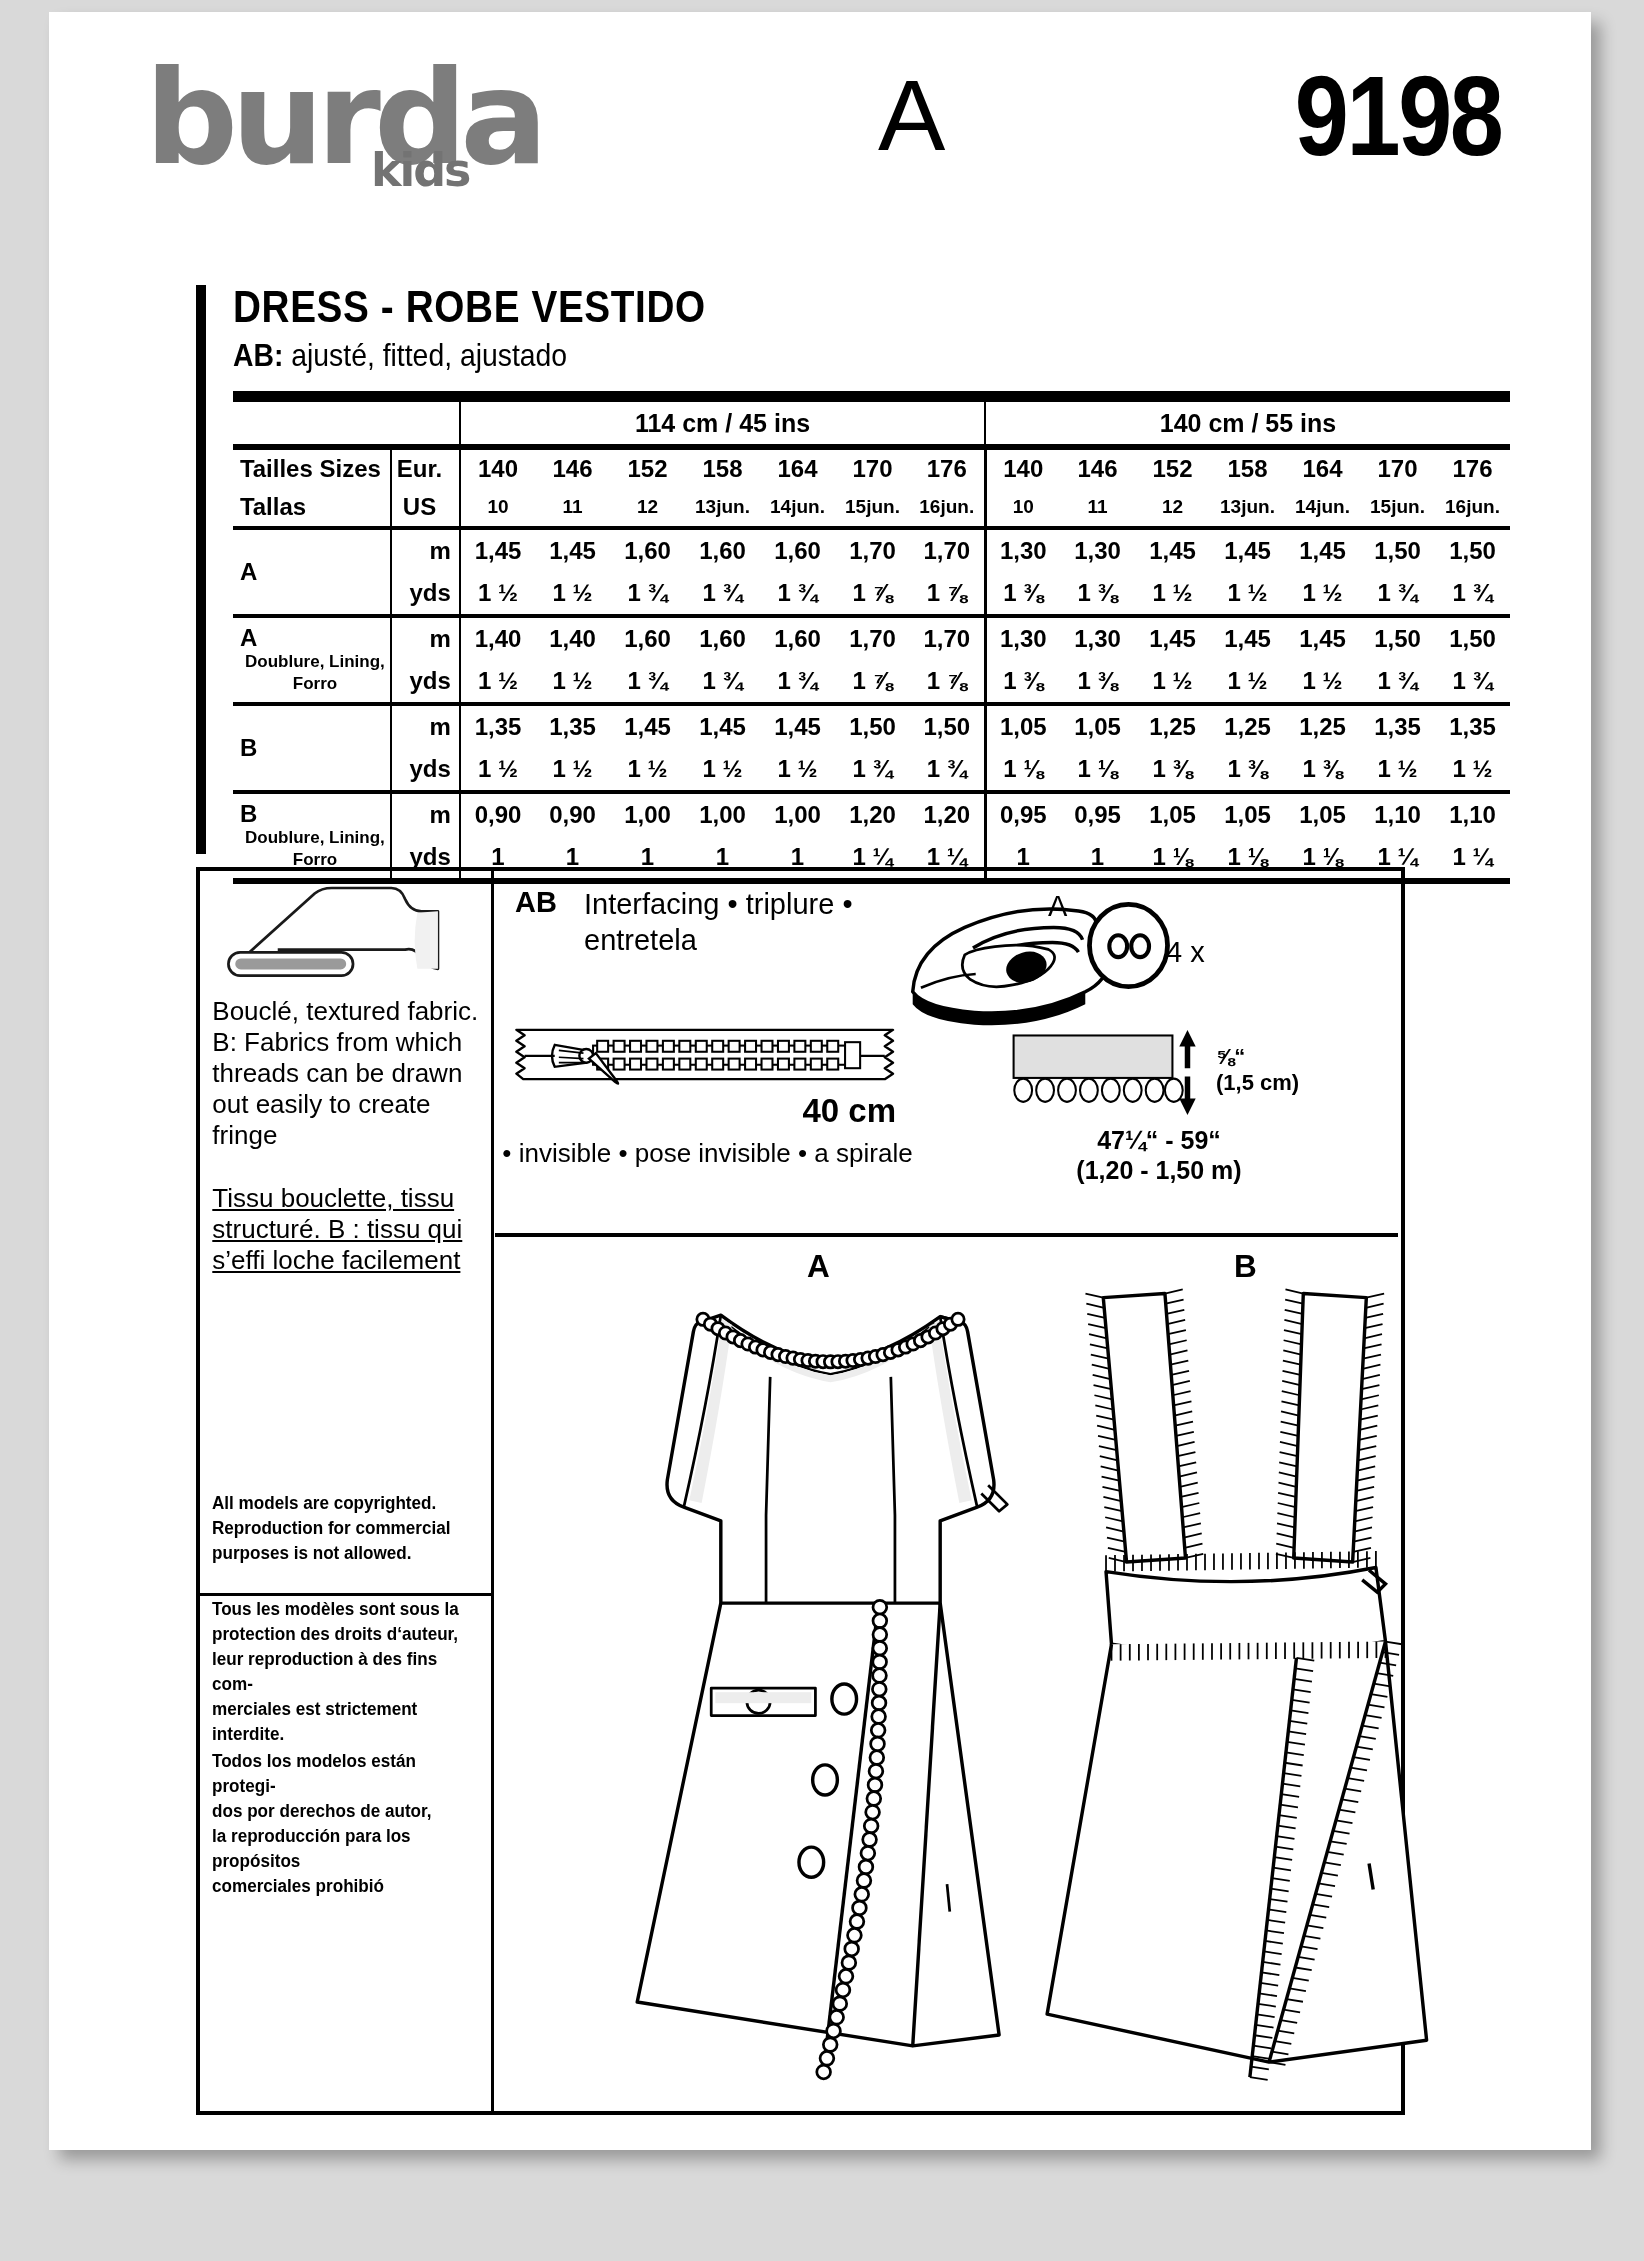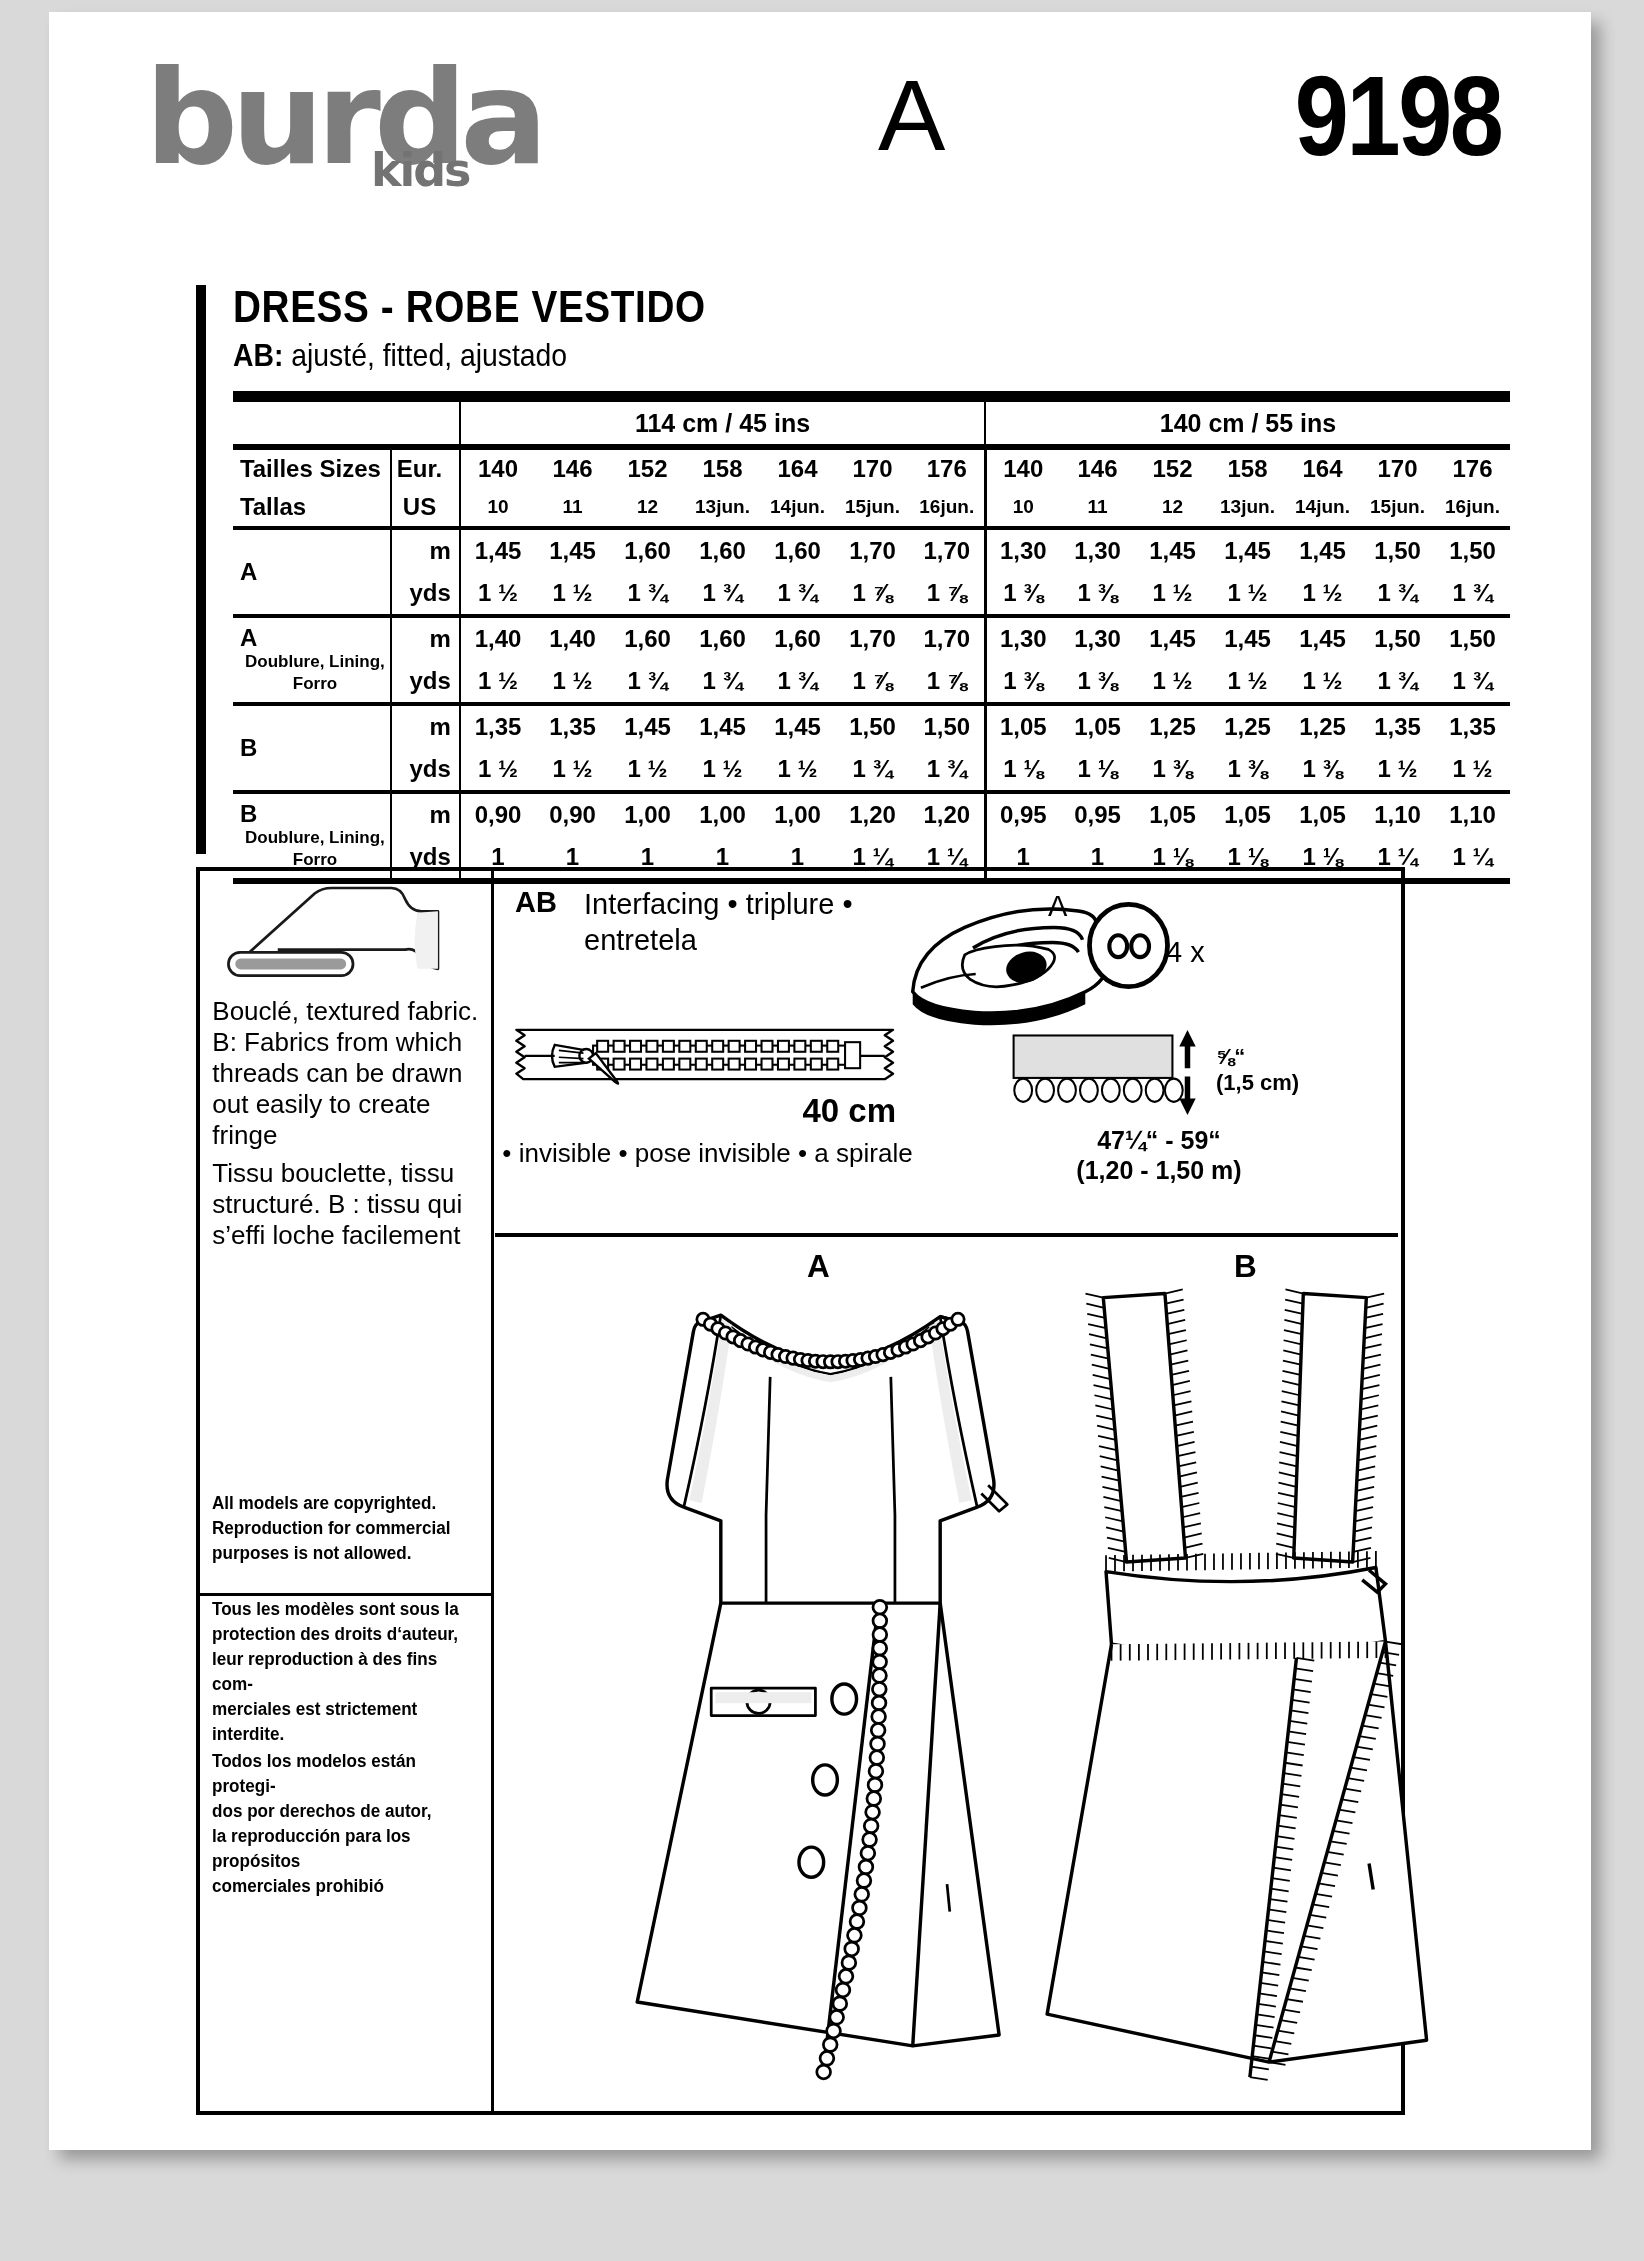--- a/index.html
+++ b/index.html
@@ -90,21 +90,21 @@
   .hdiv-left{position:absolute;left:0;top:722px;width:291px;height:2.7px;background:#000;}
 
   
   .boltwrap{position:absolute;left:12.3px;top:9.6px;width:267px;height:103px;}
   .fabtxt{
     position:absolute;left:12.3px;width:274px;
     font-size:26px;line-height:31px;color:#000000;font-weight:400;
     font-family:"Liberation Sans",sans-serif;
   }
   .fab-en{top:125px;}
-  .fab-fr{top:287px;}
+  .fab-fr{top:312px;text-decoration:underline;}
   .fab-es{top:411px;}
   .copy{
     position:absolute;left:12.3px;width:274px;
     font-size:18px;line-height:25px;color:#000;font-weight:700;
     font-family:"Liberation Sans",sans-serif;
     transform:scaleX(.95);transform-origin:left top;
   }
   .copy-en{top:620px;}
   .copy-fr{top:726px;}
   .copy-es{top:878px;}

